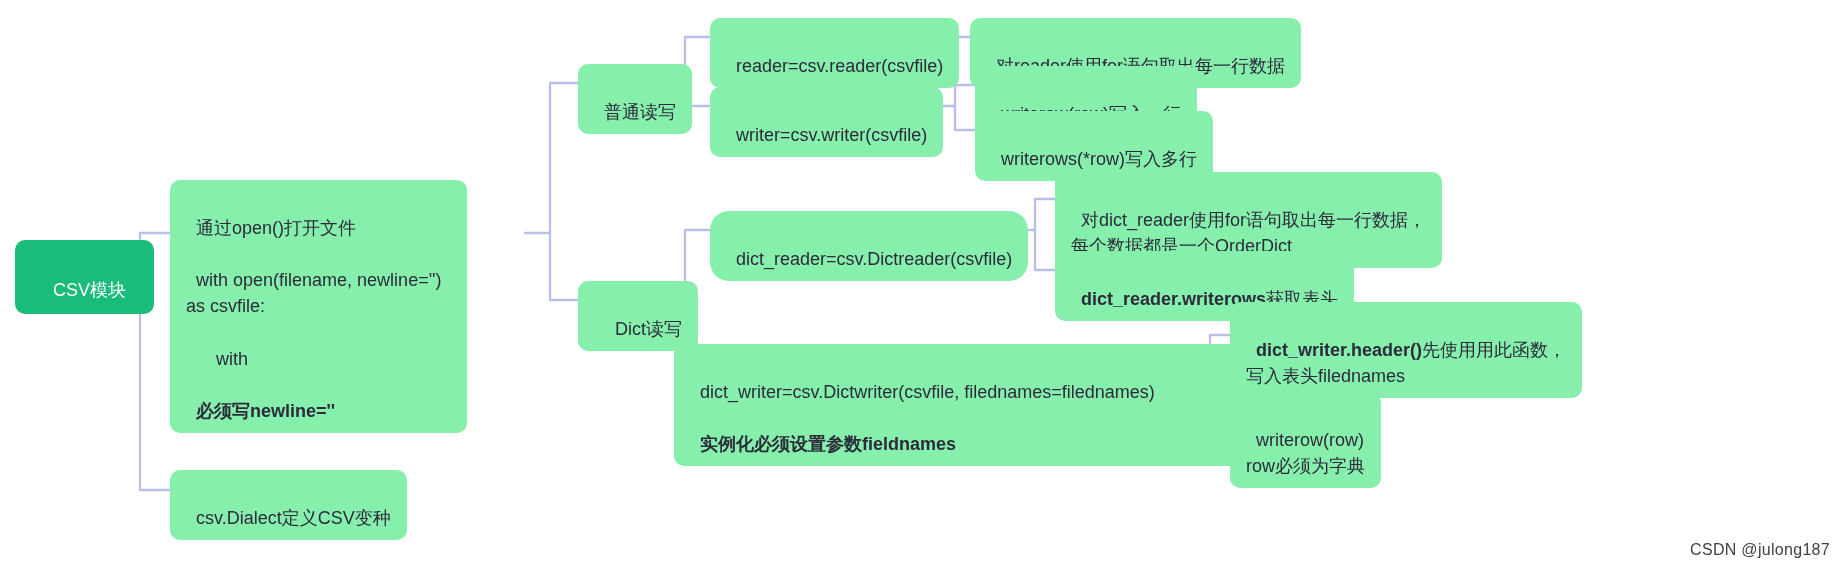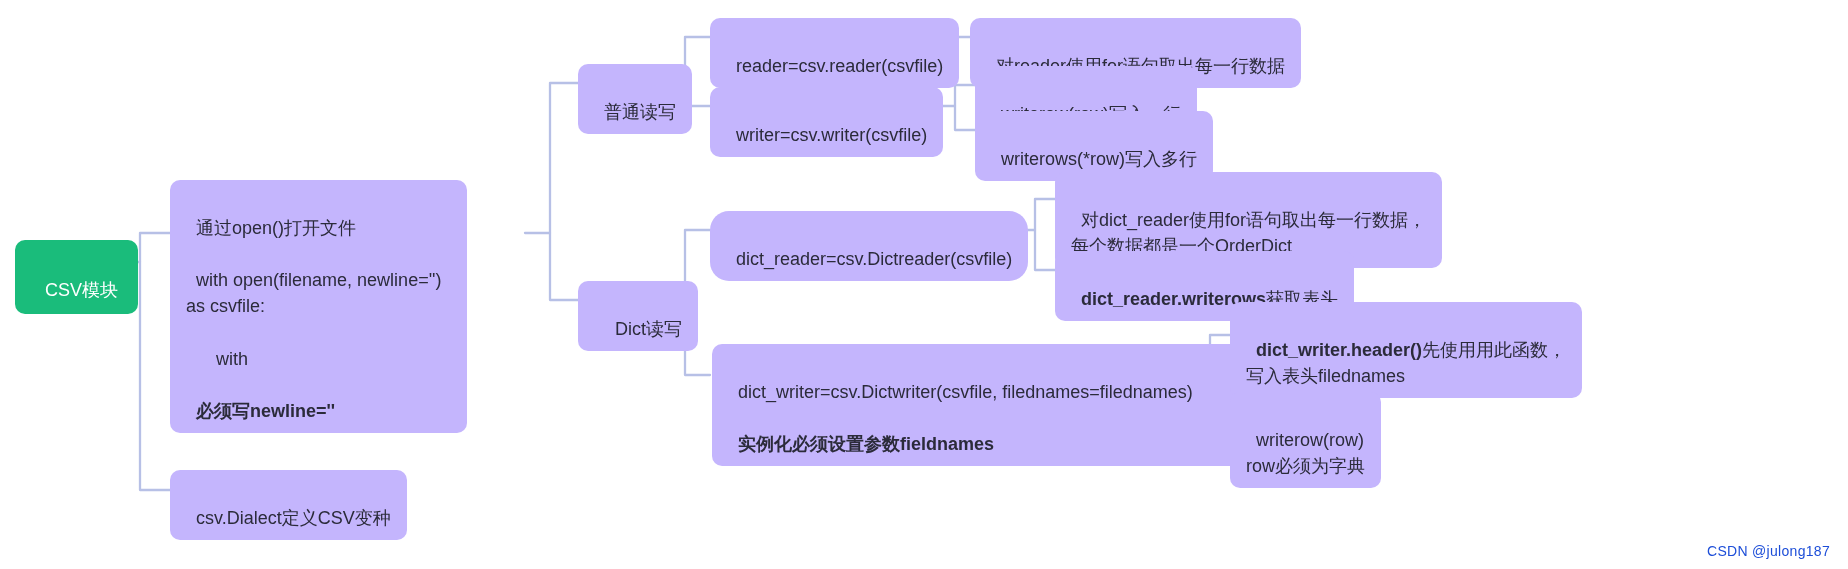--- a/index.html
+++ b/index.html
@@ -21,40 +21,40 @@
     pointer-events: none;
   }
   svg.connectors path {
     fill: none;
     stroke: #b7c0e6;
     stroke-width: 2.3px;
     stroke-linecap: round;
   }
   .node {
     position: absolute;
-    background: #c4b5fd;
+    background: #86efac;
     border-radius: 10px;
     padding: 9px 16px 9px 16px;
     line-height: 1.45;
     box-sizing: border-box;
     white-space: pre-wrap;
   }
   .node.root {
     background: #1abc7b;
     color: #fff;
     font-weight: 500;
-    padding: 11px 20px;
+    padding: 11px 28px;
   }
   .bold { font-weight: 700; }
   .watermark {
     position: absolute;
     right: 18px;
     bottom: 10px;
-    color: #1d4ed8;
-    font-size: 14px;
+    color: #404040;
+    font-size: 16px;
     letter-spacing: 0.3px;
   }
 </style>
 </head>
 <body>
 
 <svg class="connectors">
 
   <path d="M110 262 L140 262"></path>
   <path d="M140 233 C158 233 158 233 170 233  M140 490 C158 490 158 490 170 490  M140 233 L140 490"></path>
@@ -129,21 +129,21 @@
 
 <div class="node" style="left:1055px; top:172px;">
   <span>对dict_reader使用for语句取出每一行数据，
 每个数据都是一个OrderDict</span>
 </div>
 
 <div class="node" style="left:1055px; top:251px;">
   <span class="bold">dict_reader.writerows</span><span>获取表头</span>
 </div>
 
-<div class="node" style="left:712px; top:344px; width:576px;">
+<div class="node" style="left:674px; top:344px; width:576px;">
   <span>dict_writer=csv.Dictwriter(csvfile, filednames=filednames)</span><br>
   <span class="bold">实例化必须设置参数fieldnames</span>
 </div>
 
 <div class="node" style="left:1230px; top:302px;">
   <span class="bold">dict_writer.header()</span><span>先使用用此函数，
 写入表头filednames</span>
 </div>
 
 <div class="node" style="left:1230px; top:392px;">

